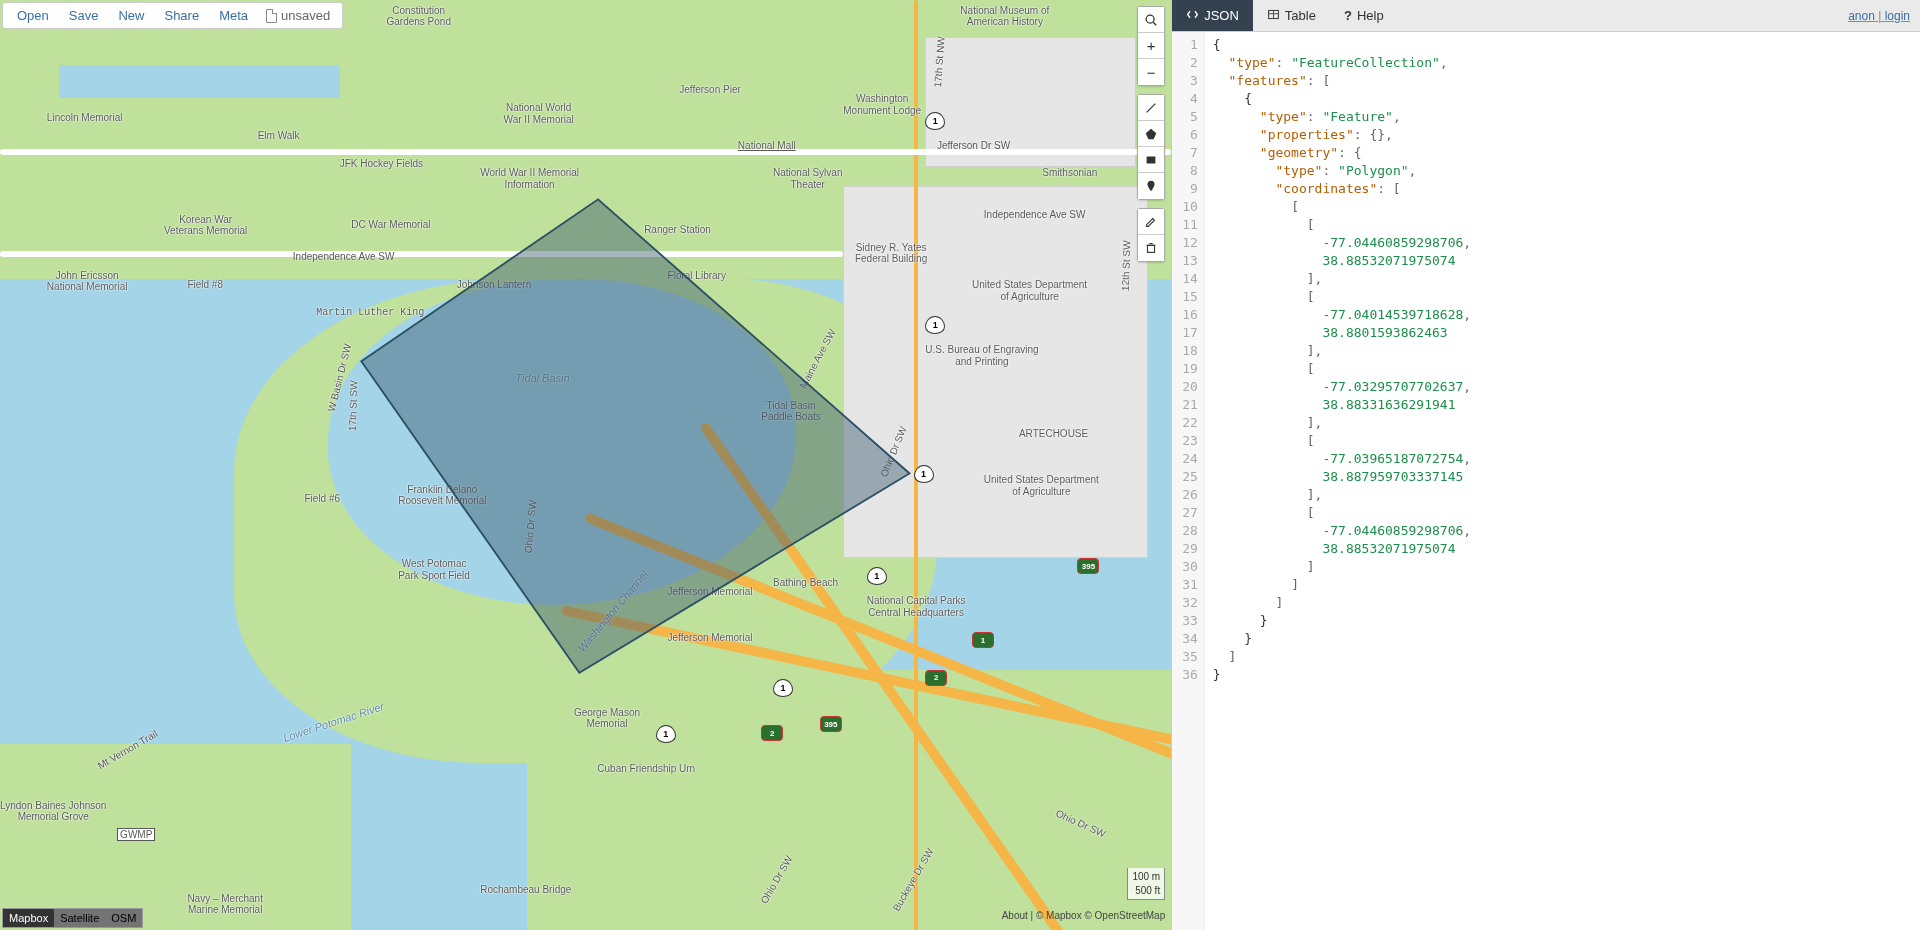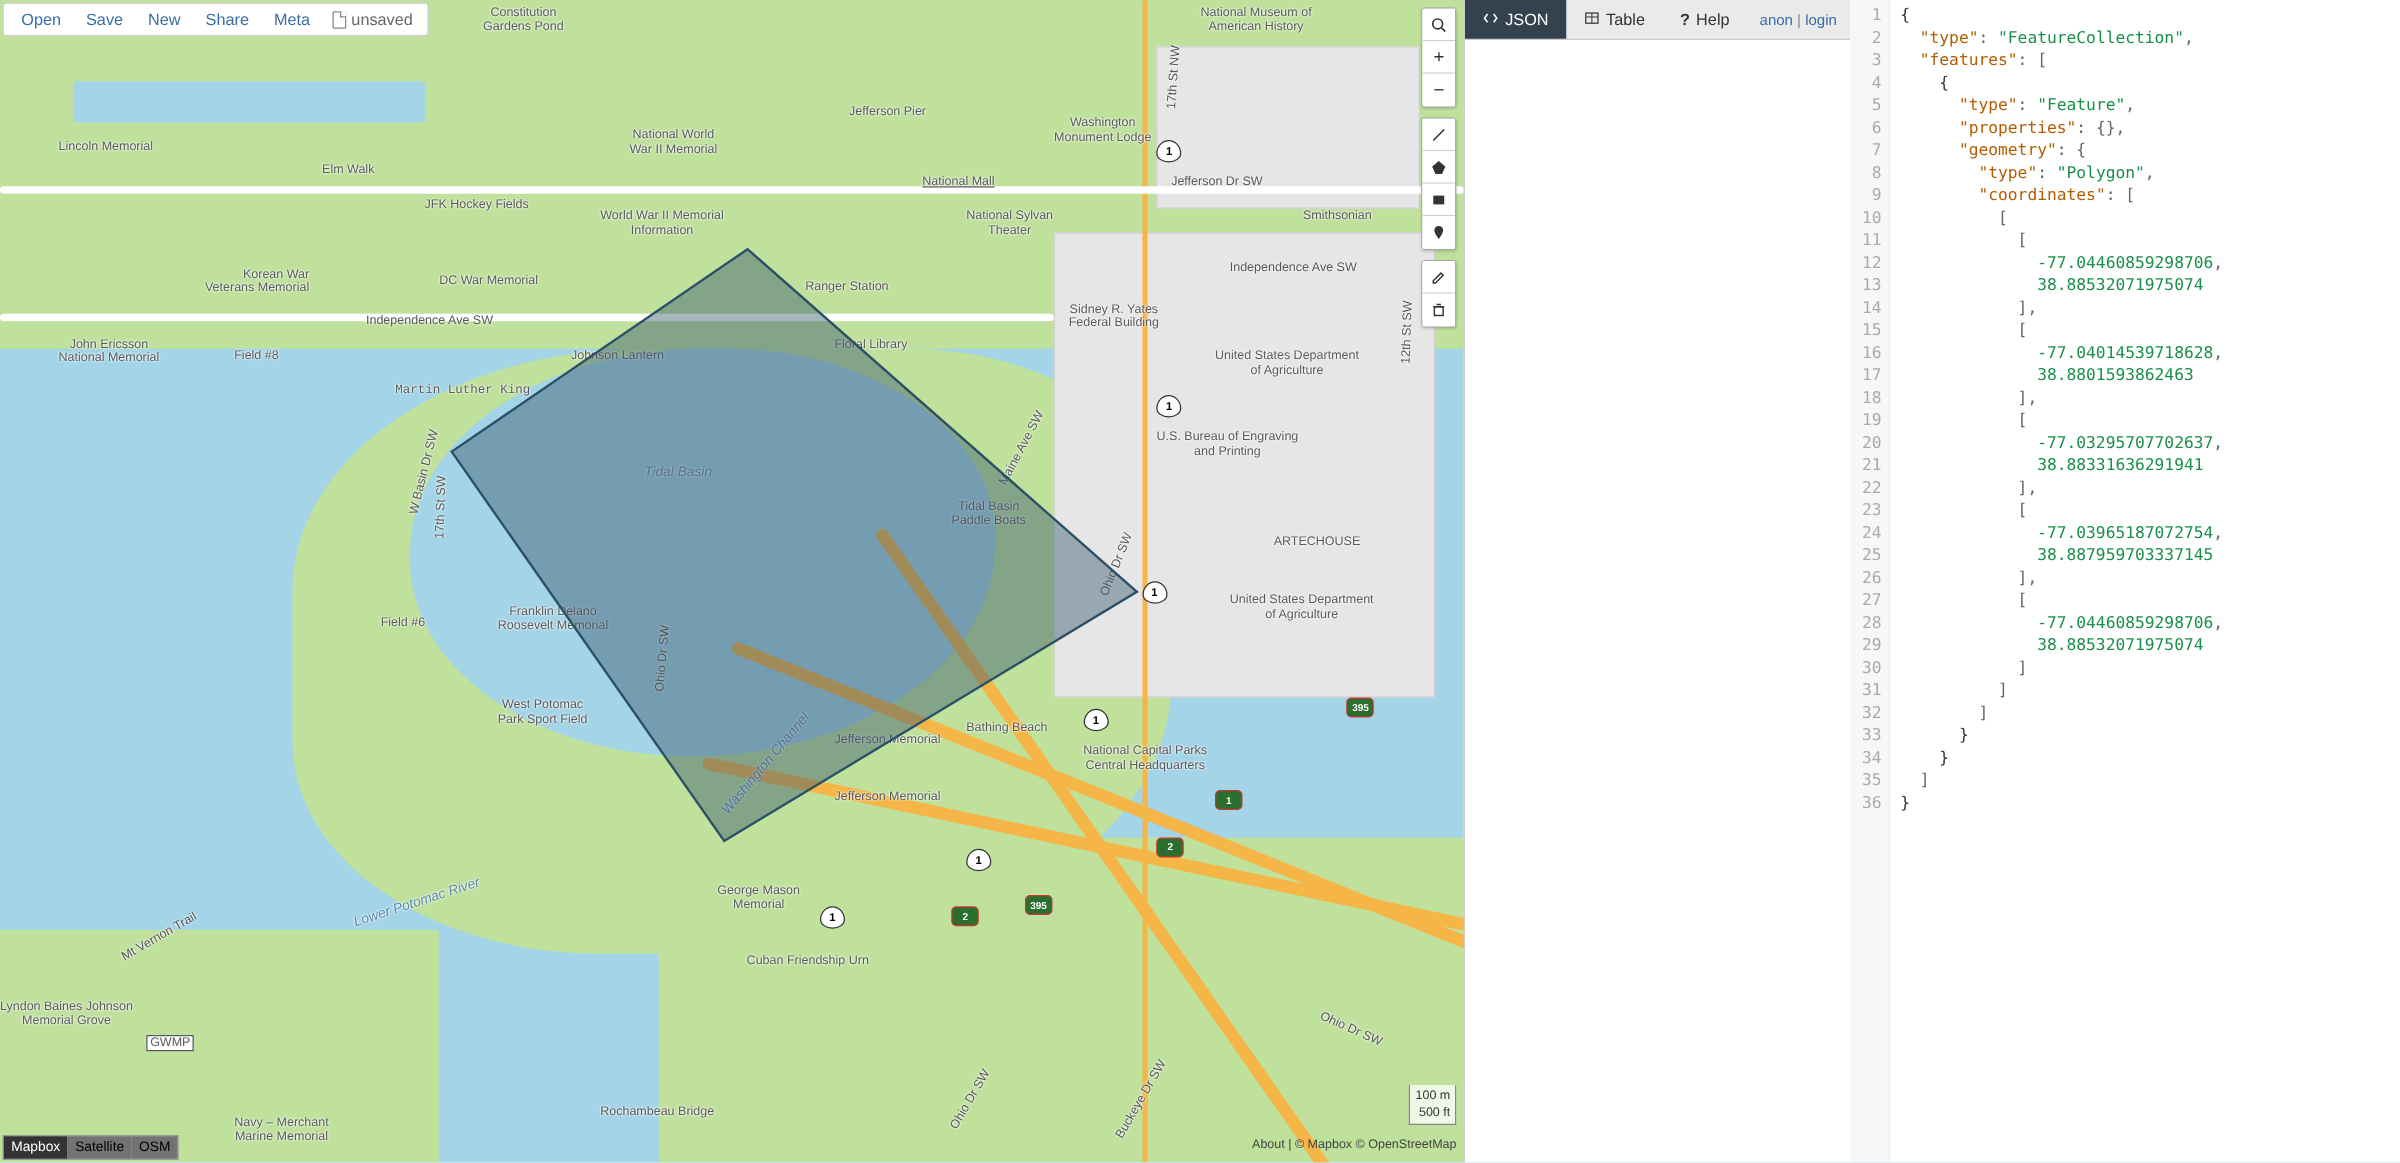--- a/index.html
+++ b/index.html
@@ -44,27 +44,27 @@
 .map-label.water-l { color: #5a8aa8; font-style: italic; font-size: 11px; }
 .shield { position: absolute; z-index: 22; width: 20px; height: 18px; }
 .shield.us { background: #fff; border: 1.5px solid #333; border-radius: 50% 50% 50% 50% / 60% 60% 40% 40%; display:flex;align-items:center;justify-content:center;font-size:9px;font-weight:bold; }
 .shield.ih { background:#2a6f2d;border:1px solid #c33;border-radius:4px;color:#fff;display:flex;align-items:center;justify-content:center;font-size:8px;font-weight:bold;width:22px;height:16px; }
 
 
 .polygon-layer { position: absolute; inset: 0; z-index: 30; }
 .polygon-layer polygon { fill: rgba(60,90,110,.45); stroke: #2b5066; stroke-width: 1.5; }
 
 
-.editor-panel { flex: 1; display: flex; flex-direction: row; border-left: 1px solid #ccc; background: #fff; }
+.editor-panel { flex: 1; display: flex; flex-direction: column; border-left: 1px solid #ccc; background: #fff; }
 .editor-tabs { display: flex; align-items: center; background: #eaeaea; border-bottom: 1px solid #ccc; height: 32px; }
 .tab { padding: 0 14px; height: 100%; display: flex; align-items: center; gap: 5px; cursor: pointer; font-size: 13px; color: #333; }
 .tab.active { background: #34414f; color: #fff; }
 .tab svg { width: 13px; height: 13px; }
 .editor-spacer { flex: 1; }
-.auth { padding: 0 10px; font-size: 12px; color: #888; }
+.auth { padding: 0 10px; font-size: 12px; color: #888; text-decoration: underline; }
 .auth a { color: #3a6ea5; text-decoration: none; }
 
 .code-area { flex: 1; display: flex; overflow: auto; font-family: Consolas, Menlo, monospace; font-size: 13px; line-height: 18px; }
 .gutter { background: #f7f7f7; color: #aaa; text-align: right; padding: 4px 6px 4px 10px; user-select: none; border-right: 1px solid #eee; }
 .gutter div { height: 18px; }
 .code { padding: 4px 8px; white-space: pre; color: #333; }
 .tk-key { color: #b45c00; }
 .tk-str { color: #1a8f4a; }
 .tk-num { color: #1a8f4a; }
 .tk-punc { color: #666; }
@@ -114,21 +114,21 @@
     <div class="map-label" style="left: 72%; top: 10%; white-space: pre-line;">Washington
 Monument Lodge</div>
     <div class="map-label" style="left:63%;top:15%;text-decoration:underline;">National Mall</div>
     <div class="map-label" style="left:29%;top:17%;">JFK Hockey Fields</div>
     <div class="map-label" style="left: 41%; top: 18%; white-space: pre-line;">World War II Memorial
 Information</div>
     <div class="map-label" style="left: 66%; top: 18%; white-space: pre-line;">National Sylvan
 Theater</div>
     <div class="map-label" style="left:89%;top:18%;">Smithsonian</div>
     <div class="map-label road" style="left:80%;top:15%;">Jefferson Dr SW</div>
-    <div class="map-label" style="left: 14%; top: 23%; white-space: pre-line; text-align: right;">Korean War
+    <div class="map-label" style="left: 14%; top: 23%; white-space: pre-line;">Korean War
 Veterans Memorial</div>
     <div class="map-label" style="left:30%;top:23.5%;">DC War Memorial</div>
     <div class="map-label" style="left:55%;top:21%;margin-top:29px;">Ranger Station</div>
     <div class="map-label road" style="left:84%;top:22.5%;">Independence Ave SW</div>
     <div class="map-label" style="left: 4%; top: 29%; white-space: pre-line;">John Ericsson
 National Memorial</div>
     <div class="map-label" style="left:16%;top:30%;">Field #8</div>
     <div class="map-label road" style="left:25%;top:27%;">Independence Ave SW</div>
     <div class="map-label" style="left:27%;top:33%;font-family:Liberation Mono, monospace;">Martin Luther King</div>
     <div class="map-label" style="left:39%;top:30%;">Johnson Lantern</div>

